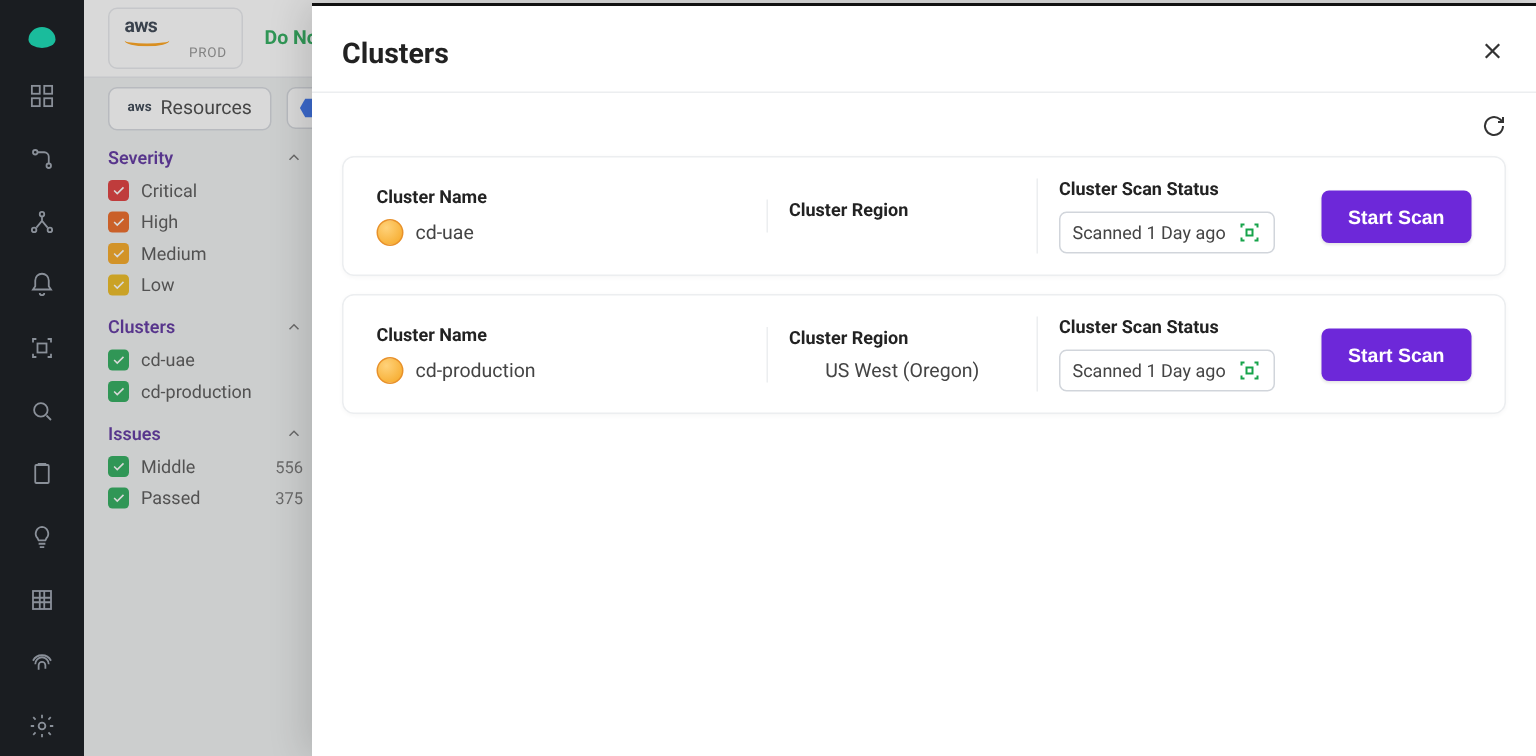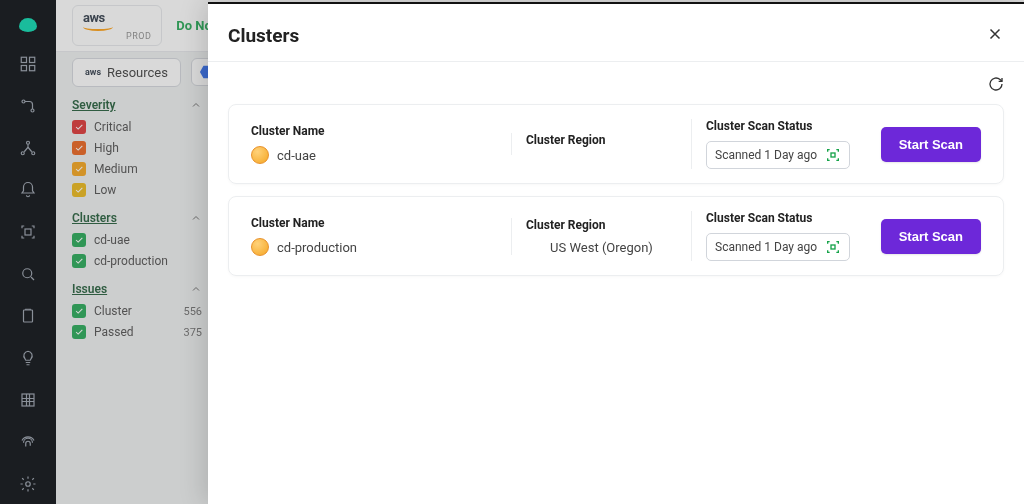--- a/index.html
+++ b/index.html
@@ -24,21 +24,21 @@
 .tab-pill .mini-aws { font-size: 9px; font-weight: 700; color: #232f3e; }
 .tab-pill.icon-only { padding: 6px 8px; }
 .tab-pill.icon-only .hex { width: 14px; height: 14px; background: #2563eb; clip-path: polygon(25% 6%,75% 6%,100% 50%,75% 94%,25% 94%,0 50%); }
 
 .filters-panel { margin: 6px 16px 0 16px; width: 130px; }
 .filters-header { display: flex; align-items: center; justify-content: space-between; margin-bottom: 12px; }
 .filters-title { font-weight: 700; font-size: 15px; color: #222; }
 .filters-header .tools { display: flex; gap: 6px; color: #666; }
 .filters-header .tools svg { width: 14px; height: 14px; stroke: #666; }
 .f-section { margin-bottom: 14px; }
-.f-section-head { display: flex; justify-content: space-between; align-items: center; font-size: 12px; font-weight: 600; color: #14532d; margin-bottom: 8px; text-decoration: underline; }
+.f-section-head { display: flex; justify-content: space-between; align-items: center; font-size: 12px; font-weight: 600; color: #4c1d95; margin-bottom: 8px; }
 .f-section-head svg { width: 12px; height: 12px; stroke: #666; }
 .f-row { display: flex; align-items: center; gap: 8px; font-size: 12px; color: #444; margin-bottom: 7px; }
 .chk { width: 14px; height: 14px; border-radius: 3px; display: flex; align-items: center; justify-content: center; }
 .chk svg { width: 10px; height: 10px; stroke: #fff; stroke-width: 2.5; }
 .chk.red { background: #dc2626; }
 .chk.orange { background: #ea580c; }
 .chk.amber { background: #f59e0b; }
 .chk.yellow { background: #eab308; }
 .chk.green { background: #16a34a; }
 .f-row .count { margin-left: auto; font-size: 11px; color: #666; }
@@ -242,21 +242,21 @@
         <svg viewBox="0 0 24 24" fill="none" stroke-width="2">
             <path d="M6 15l6-6 6 6"></path>
           </svg>
       </div>
       <div class="f-row">
           <span class="chk green">
             <svg viewBox="0 0 24 24" fill="none">
               <path d="M5 12l5 5L20 7"></path>
             </svg>
           </span>
-          <span>Cluster</span>
+          <span>Middle</span>
           <span class="count">556</span>
         </div>
       <div class="f-row">
           <span class="chk green">
             <svg viewBox="0 0 24 24" fill="none">
               <path d="M5 12l5 5L20 7"></path>
             </svg>
           </span>
           <span>Passed</span>
           <span class="count">375</span>

